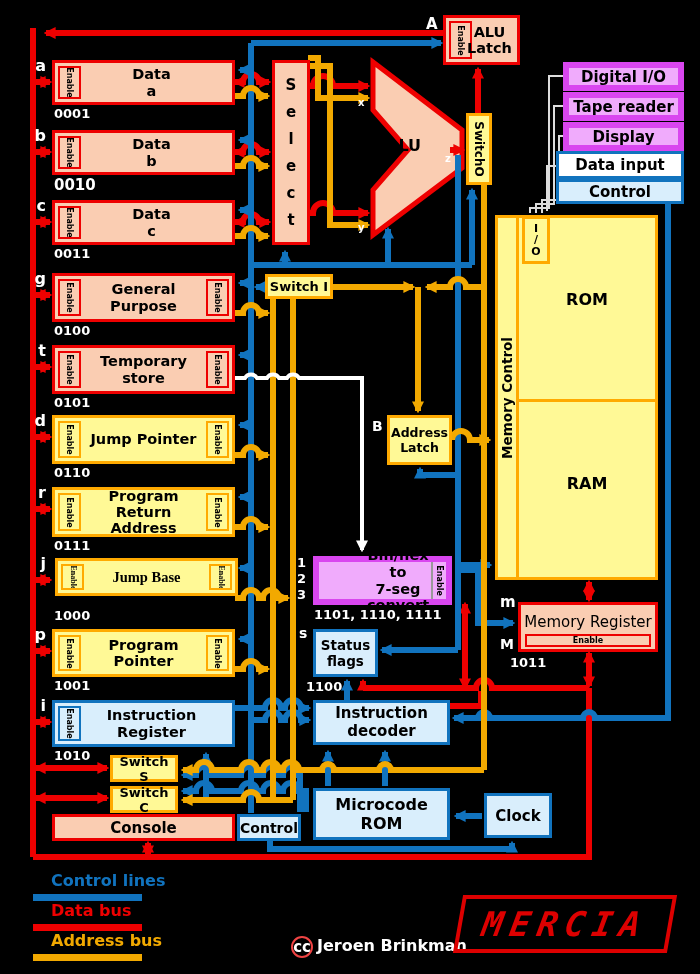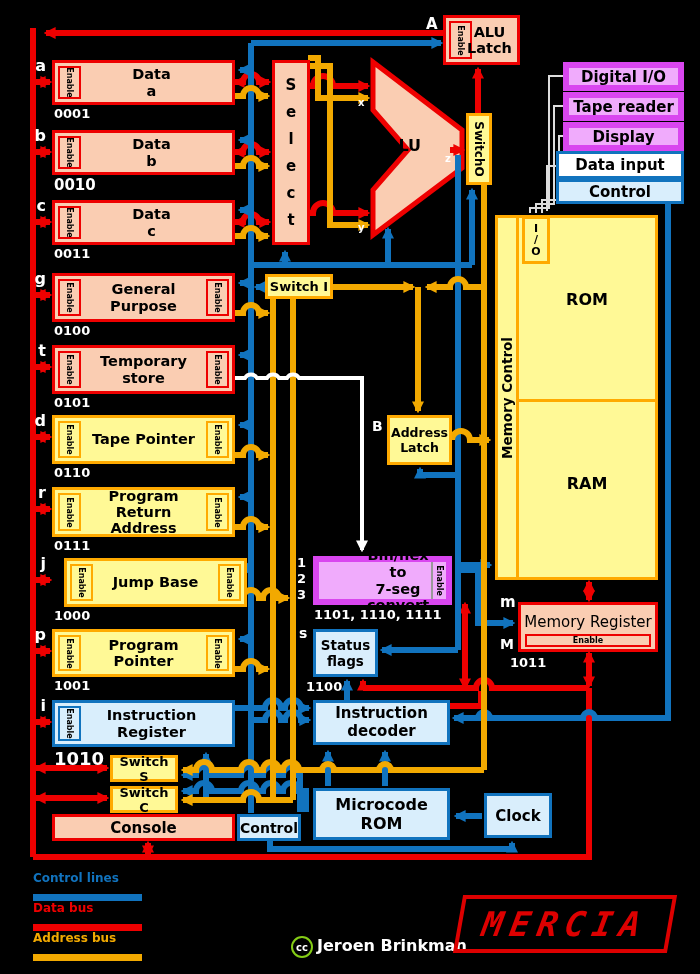--- a/index.html
+++ b/index.html
@@ -25,28 +25,28 @@
   .rbox-s .en{border-color:#EE0000;background:#FACDB2;}
   .rbox-y .en{border-color:#FFAA00;background:#FFF996;}
   .rbox-b .en{border-color:#1173BE;background:#D9EEFC;}
   .vtx{transform:rotate(90deg);white-space:nowrap;font-size:8px;font-weight:bold;}
   .vtx-ccw{transform:rotate(-90deg);white-space:nowrap;font-weight:bold;}
   .rlabel{position:absolute;left:24px;right:24px;top:0;bottom:0;display:flex;align-items:center;
           justify-content:center;text-align:center;font-weight:bold;font-size:14.5px;line-height:1.12;}
   .rlabel-nr{right:8px;}
   .wlab{position:absolute;color:#FFF;font-weight:bold;}
   .vwrap{position:absolute;display:flex;align-items:center;justify-content:center;box-sizing:border-box;}
-  .legend-t{position:absolute;font-weight:bold;font-size:12px;}
+  .legend-t{position:absolute;font-weight:bold;font-size:16px;margin-left:18px;}
   .legend-b{position:absolute;height:7px;width:109px;left:33px;}
   #logo{position:absolute;left:458px;top:895px;width:214px;height:58px;border:4px solid #DD0000;
         transform:skewX(-10deg);display:flex;align-items:center;justify-content:center;box-sizing:border-box;}
   #logo span{font-family:"DejaVu Sans Mono","Liberation Mono",monospace;font-style:italic;font-weight:bold;
         font-size:34px;letter-spacing:7px;color:#DD0000;}
-  #cc{position:absolute;left:291px;top:936px;width:18px;height:18px;border:2px solid #84cc16;border-radius:50%;
-      color:#FFF;font-size:10px;font-weight:bold;display:flex;align-items:center;justify-content:center;}
+  #cc{position:absolute;left:291px;top:936px;width:18px;height:18px;border:2px solid #ef4444;border-radius:50%;
+      color:#FFF;font-size:15px;font-weight:bold;display:flex;align-items:center;justify-content:flex-end;}
 </style>
 </head>
 <body>
 
 <div id="stage">
 
   <svg id="wires" width="700" height="974">
       <defs>
         <marker id="mre" viewBox="0 0 10 10" refX="8" refY="5" markerWidth="12" markerHeight="12" markerUnits="userSpaceOnUse" orient="auto">
           <path d="M0,0L10,5L0,10Z" fill="#EE0000"></path>
@@ -335,37 +335,37 @@
       </div>
       <div class="wlab" style="left:54px;top:395px;font-size:13px;">0101</div>
       <div class="wlab" style="left:30px;top:411px;width:16px;font-size:16px;text-align:right;">d</div>
       <div class="rbox rbox-y" style="left:52px;top:415px;width:183px;height:49px;">
         <div class="en en-l">
           <span class="vtx">Enable</span>
         </div>
         <div class="en en-r">
           <span class="vtx">Enable</span>
         </div>
-        <div class="rlabel pre">Tape Pointer</div>
+        <div class="rlabel pre">Jump Pointer</div>
       </div>
       <div class="wlab" style="left:54px;top:465px;font-size:13px;">0110</div>
       <div class="wlab" style="left:30px;top:483px;width:16px;font-size:16px;text-align:right;">r</div>
       <div class="rbox rbox-y" style="left:52px;top:487px;width:183px;height:50px;">
         <div class="en en-l">
           <span class="vtx">Enable</span>
         </div>
         <div class="en en-r">
           <span class="vtx">Enable</span>
         </div>
         <div class="rlabel pre">Program Return
 Address</div>
       </div>
       <div class="wlab" style="left:54px;top:538px;font-size:13px;">0111</div>
       <div class="wlab" style="left:30px;top:554px;width:16px;font-size:16px;text-align:right;">j</div>
-      <div class="rbox rbox-y" style="left:64px;top:558px;width:183px;height:49px;">
+      <div class="rbox rbox-y" style="left:55px;top:558px;width:183px;height:38px;font-family:Liberation Serif, serif;">
         <div class="en en-l">
           <span class="vtx">Enable</span>
         </div>
         <div class="en en-r">
           <span class="vtx">Enable</span>
         </div>
         <div class="rlabel pre">Jump Base</div>
       </div>
       <div class="wlab" style="left:54px;top:608px;font-size:13px;">1000</div>
       <div class="wlab" style="left:30px;top:625px;width:16px;font-size:16px;text-align:right;">p</div>
@@ -379,21 +379,21 @@
         <div class="rlabel pre">Program Pointer</div>
       </div>
       <div class="wlab" style="left:54px;top:678px;font-size:13px;">1001</div>
       <div class="wlab" style="left:30px;top:696px;width:16px;font-size:16px;text-align:right;">i</div>
       <div class="rbox rbox-b" style="left:52px;top:700px;width:183px;height:47px;">
         <div class="en en-l">
           <span class="vtx">Enable</span>
         </div>
         <div class="rlabel pre rlabel-nr">Instruction Register</div>
       </div>
-      <div class="wlab" style="left:54px;top:748px;font-size:18px;">1010</div>
+      <div class="wlab" style="left:54px;top:748px;font-size:13px;">1010</div>
     </div>
 
   <div class="legend-t" style="left:33px;top:871px;color:#1173BE;">Control lines</div>
   <div class="legend-b" style="top:894px;background:#1173BE;"></div>
   <div class="legend-t" style="left:33px;top:901px;color:#EE0000;">Data bus</div>
   <div class="legend-b" style="top:924px;background:#EE0000;"></div>
   <div class="legend-t" style="left:33px;top:931px;color:#F2A900;">Address bus</div>
   <div class="legend-b" style="top:954px;background:#F2A900;"></div>
 
   <div id="cc">

